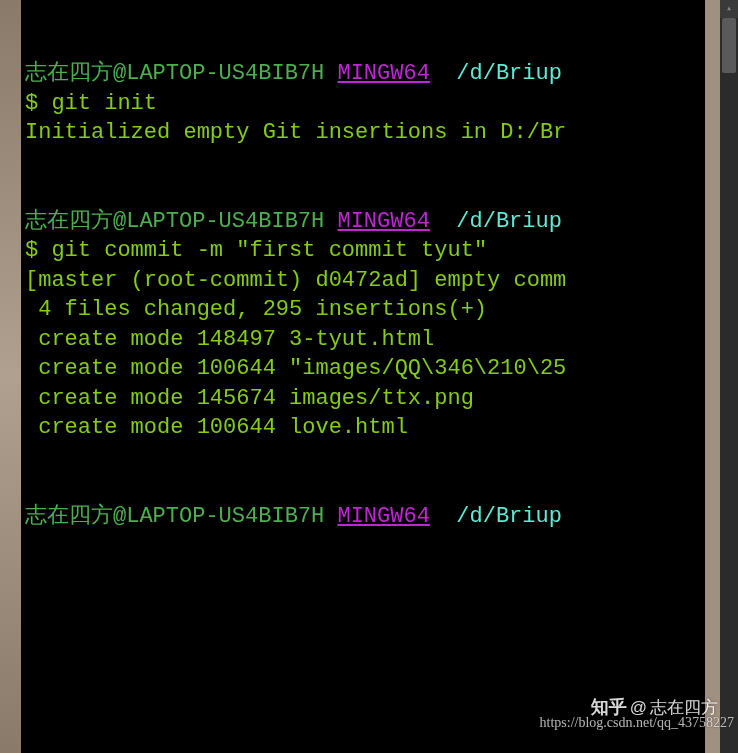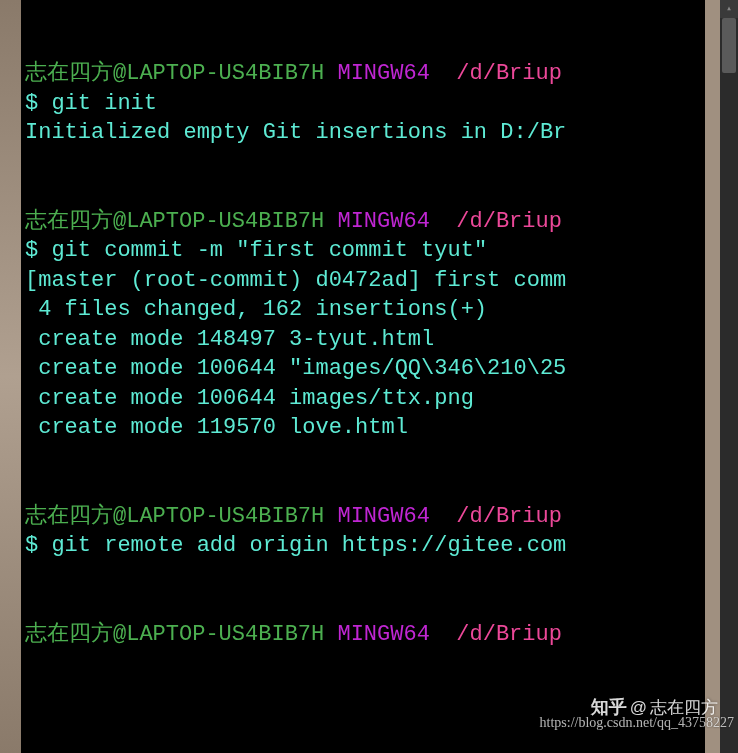--- a/index.html
+++ b/index.html
@@ -68,23 +68,23 @@
     }
     .right-edge {
       position: absolute;
       right: 0;
       top: 0;
       width: 15px;
       height: 753px;
       background: linear-gradient(to bottom, #8a7a6a, #b0a090, #8a7a6a);
     }
     .c-user { color: #4caf50; }
-    .c-env { color: #c026d3; }
-    .c-path { color: #ec4899; }
-    .c-w { color: #5eead4; }
+    .c-env { color: #c026d3; text-decoration: underline; }
+    .c-path { color: #5eead4; }
+    .c-w { color: #84cc16; }
     .block { margin-top: 0; }
     .zhihu-mark {
       position: absolute;
       right: 20px;
       bottom: 34px;
       height: 22px;
       display: flex;
       align-items: center;
       gap: 3px;
       opacity: 0.85;
@@ -119,30 +119,26 @@
 
 <div class="terminal">
 <div class="block">
 <span><span class="c-user">志在四方</span><span class="c-user">@</span><span class="c-user">LAPTOP-US4BIB7H</span> <span class="c-env">MINGW64</span>  <span class="c-path">/d/Briup</span></span>
 <span class="c-w"><span>$ </span><span>git init</span></span>
 <span class="c-w">Initialized empty Git insertions in D:/Br</span>
 <span> </span>
 </div><div class="block">
 <span><span class="c-user">志在四方</span><span class="c-user">@</span><span class="c-user">LAPTOP-US4BIB7H</span> <span class="c-env">MINGW64</span>  <span class="c-path">/d/Briup</span></span>
 <span class="c-w"><span>$ </span><span>git commit -m "first commit tyut"</span></span>
-<span class="c-w">[master (root-commit) d0472ad] first comm</span>
-<span class="c-w"> 4 files changed, 162 insertions(+)</span>
+<span class="c-w">[master (root-commit) d0472ad] empty comm</span>
+<span class="c-w"> 4 files changed, 295 insertions(+)</span>
 <span class="c-w"> create mode 148497 3-tyut.html</span>
 <span class="c-w"> create mode 100644 "images/QQ\346\210\25</span>
-<span class="c-w"> create mode 100644 images/ttx.png</span>
-<span class="c-w"> create mode 119570 love.html</span>
-<span> </span>
-</div><div class="block">
-<span><span class="c-user">志在四方</span><span class="c-user">@</span><span class="c-user">LAPTOP-US4BIB7H</span> <span class="c-env">MINGW64</span>  <span class="c-path">/d/Briup</span></span>
-<span class="c-w"><span>$ </span><span>git remote add origin https://gitee.com</span></span>
+<span class="c-w"> create mode 145674 images/ttx.png</span>
+<span class="c-w"> create mode 100644 love.html</span>
 <span> </span>
 </div><div class="block">
 <span><span class="c-user">志在四方</span><span class="c-user">@</span><span class="c-user">LAPTOP-US4BIB7H</span> <span class="c-env">MINGW64</span>  <span class="c-path">/d/Briup</span></span>
 
 
 
 
 </div>
 </div>
 

